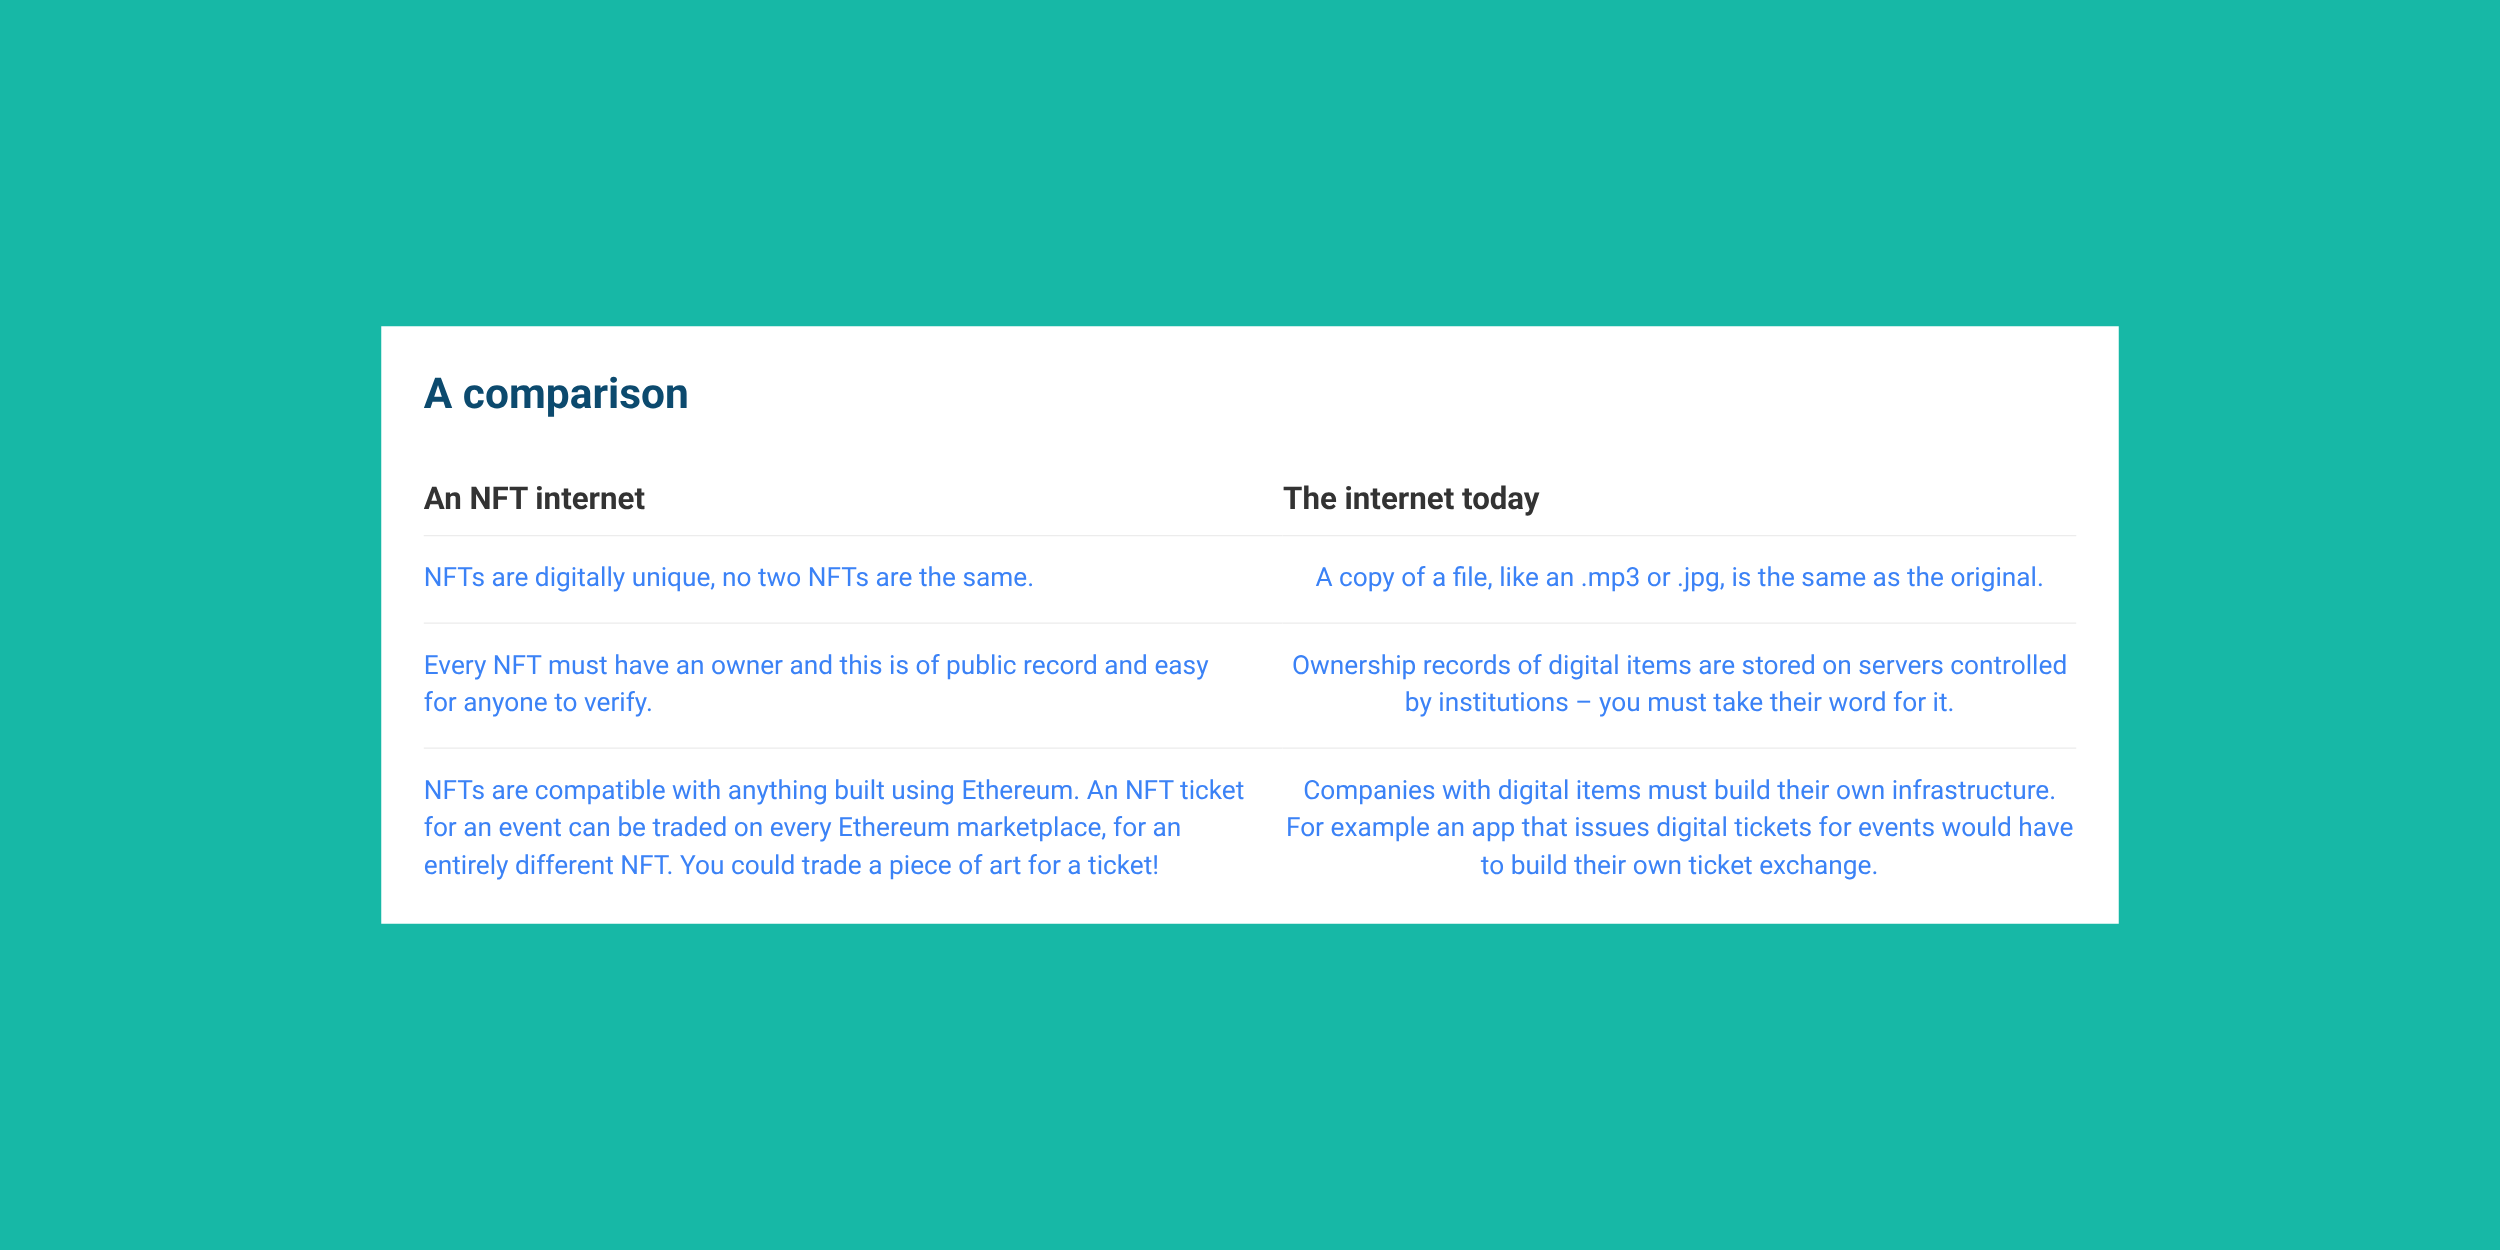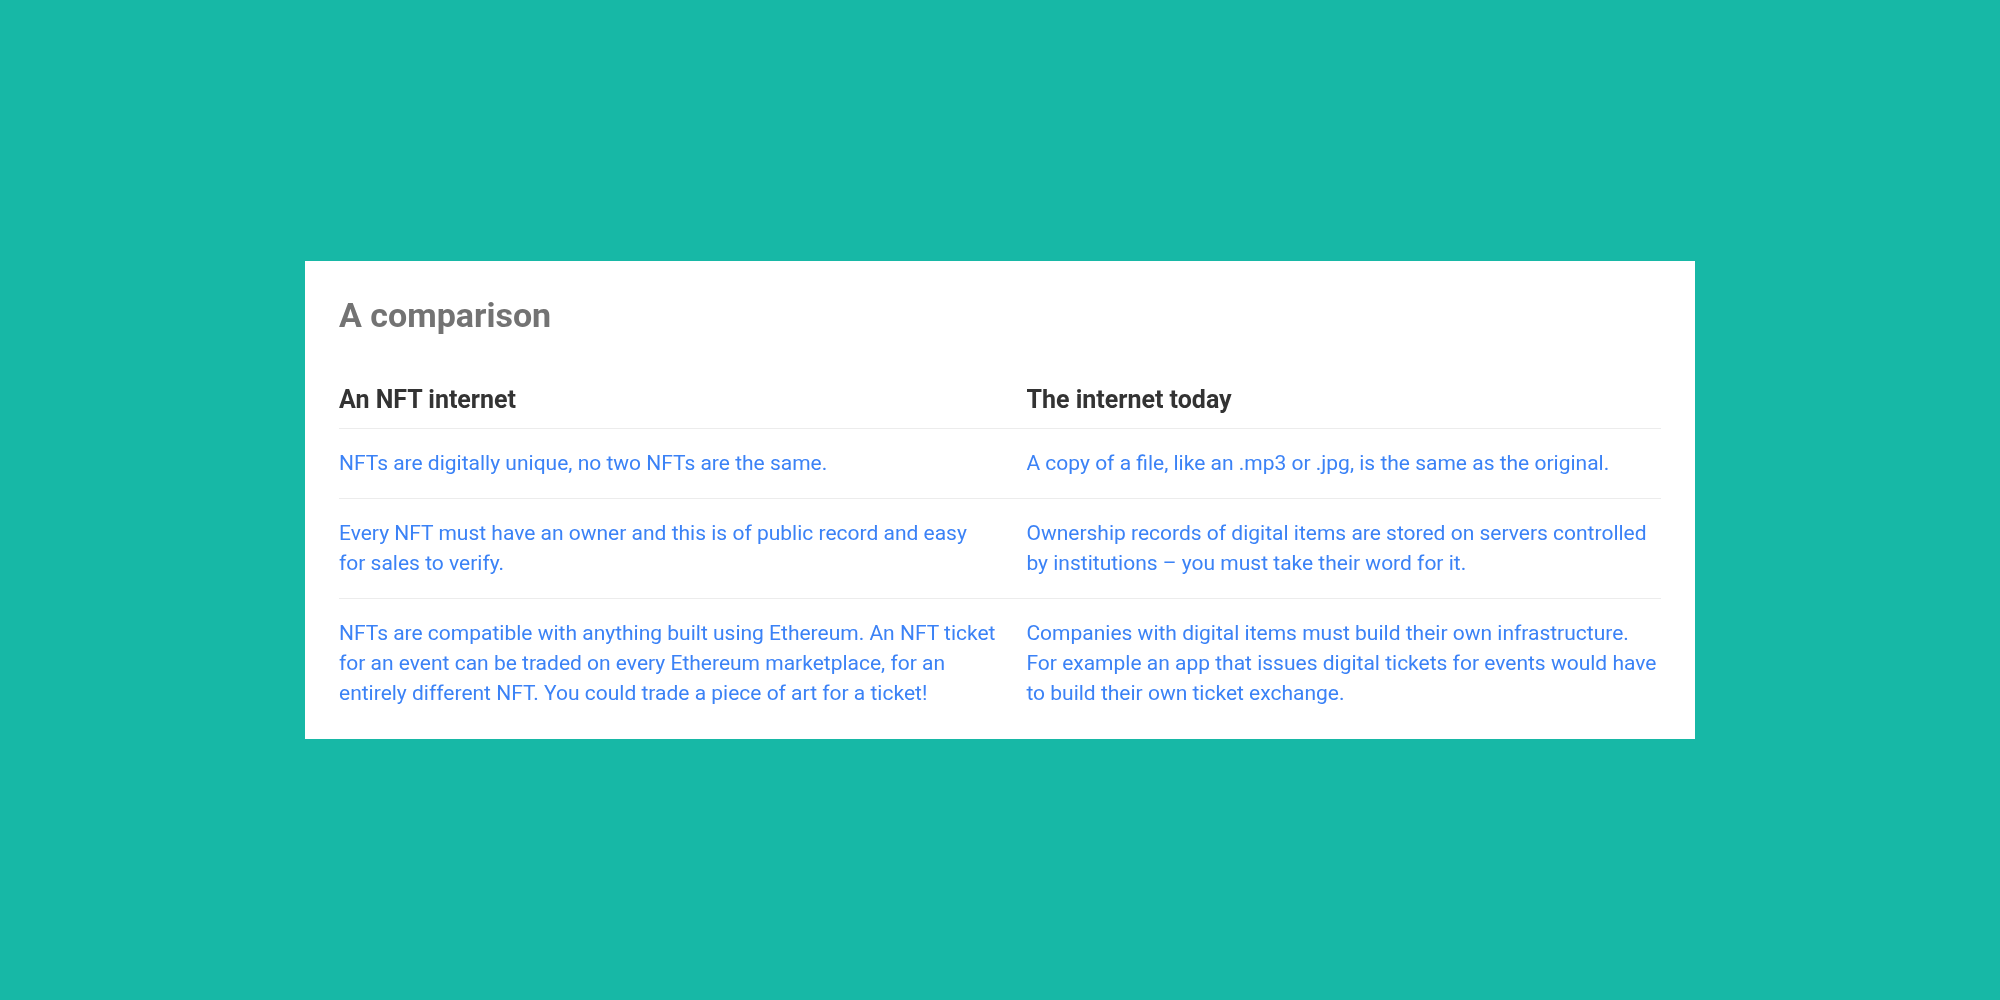--- a/index.html
+++ b/index.html
@@ -15,21 +15,21 @@
     width: 2000px;
   }
   .card {
     background: #ffffff;
     width: 1390px;
     padding: 34px 34px 30px 34px;
   }
   .title {
     font-size: 34px;
     font-weight: 700;
-    color: #737373;
+    color: #0c4a6e;
     margin-bottom: 50px;
   }
   table {
     width: 100%;
     border-collapse: collapse;
     table-layout: fixed;
   }
   th {
     text-align: left;
     font-size: 25px;
@@ -42,21 +42,21 @@
   th:first-child { width: 52%; }
   th:last-child  { width: 48%; padding-right: 0; }
   td {
     font-size: 21px;
     line-height: 1.45;
     color: #3b82f6;
     padding: 19px 30px 19px 0;
     border-bottom: 1px solid #ececec;
     vertical-align: middle;
   }
-  td:last-child { padding-right: 0; }
+  td:last-child { padding-right: 0; text-align: center; }
   tbody tr:last-child td { border-bottom: none; padding-bottom: 0; }
 </style>
 </head>
 <body>
 
 <div class="card">
   <h2 class="title">A comparison</h2>
 
   <table>
     <thead>
@@ -64,21 +64,21 @@
         <th>An NFT internet</th>
         <th>The internet today</th>
       </tr>
     </thead>
     <tbody>
       <tr>
         <td>NFTs are digitally unique, no two NFTs are the same.</td>
         <td>A copy of a file, like an .mp3 or .jpg, is the same as the original.</td>
       </tr>
       <tr>
-        <td>Every NFT must have an owner and this is of public record and easy for sales to verify.</td>
+        <td>Every NFT must have an owner and this is of public record and easy for anyone to verify.</td>
         <td>Ownership records of digital items are stored on servers controlled by institutions – you must take their word for it.</td>
       </tr>
       <tr>
         <td>NFTs are compatible with anything built using Ethereum. An NFT ticket for an event can be traded on every Ethereum marketplace, for an entirely different NFT. You could trade a piece of art for a ticket!</td>
         <td>Companies with digital items must build their own infrastructure. For example an app that issues digital tickets for events would have to build their own ticket exchange.</td>
       </tr>
     </tbody>
   </table>
 </div>
 

